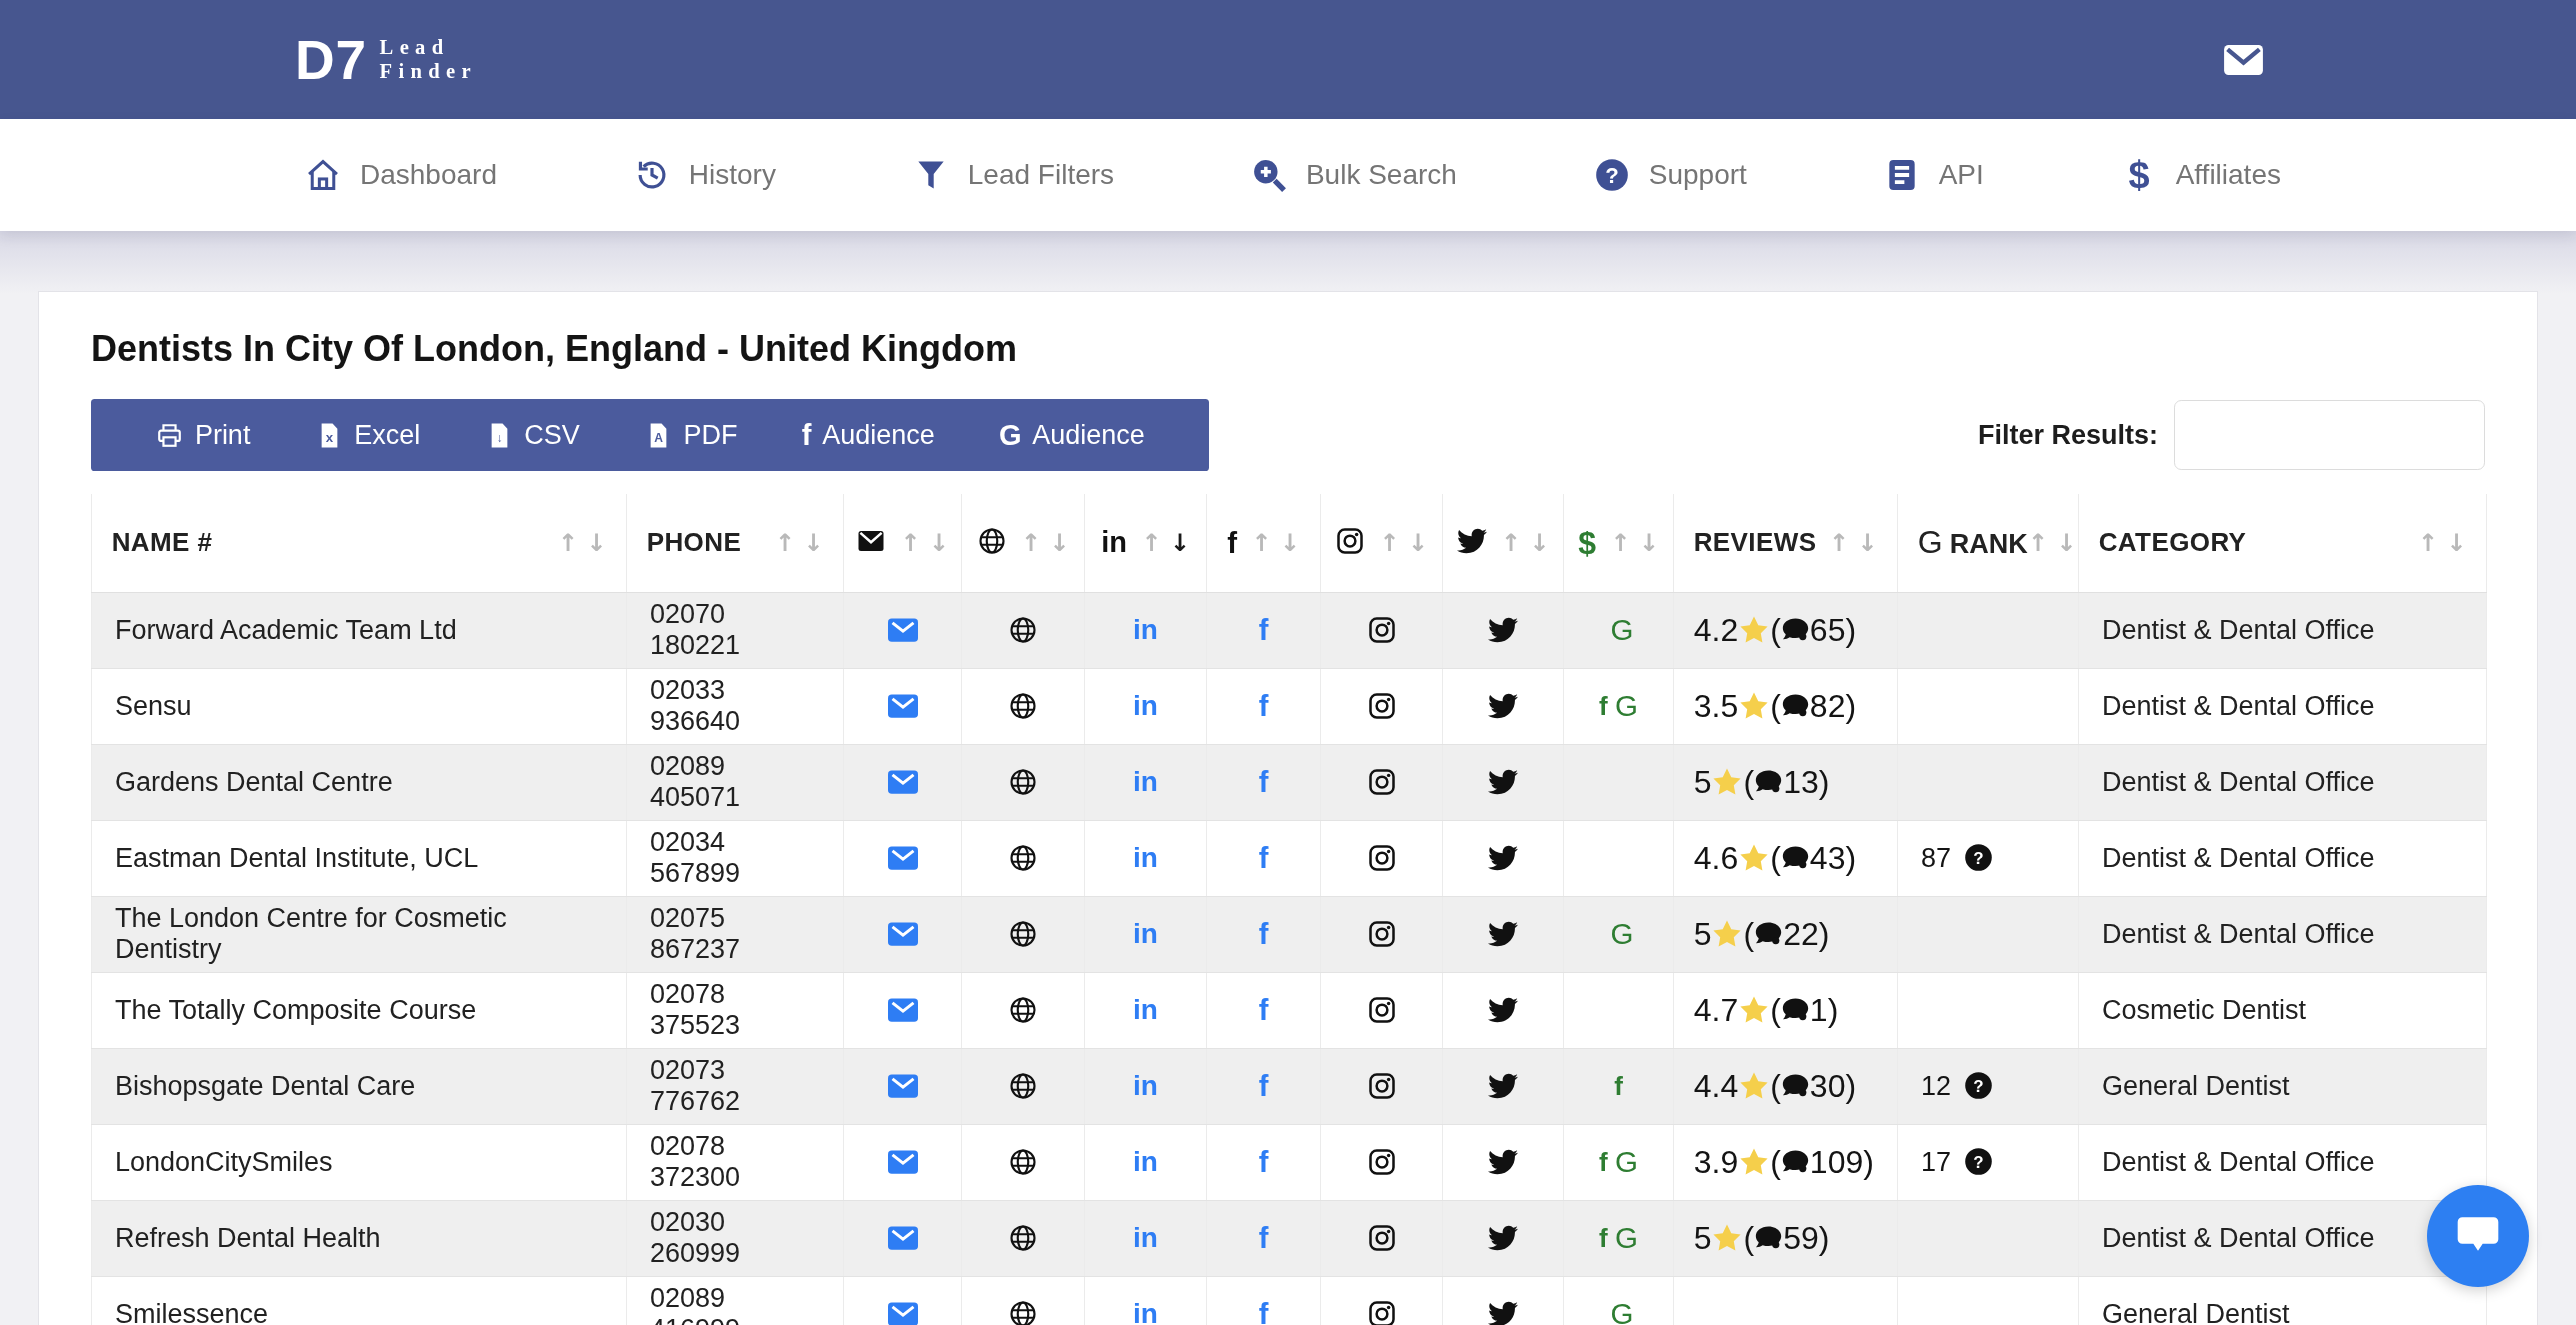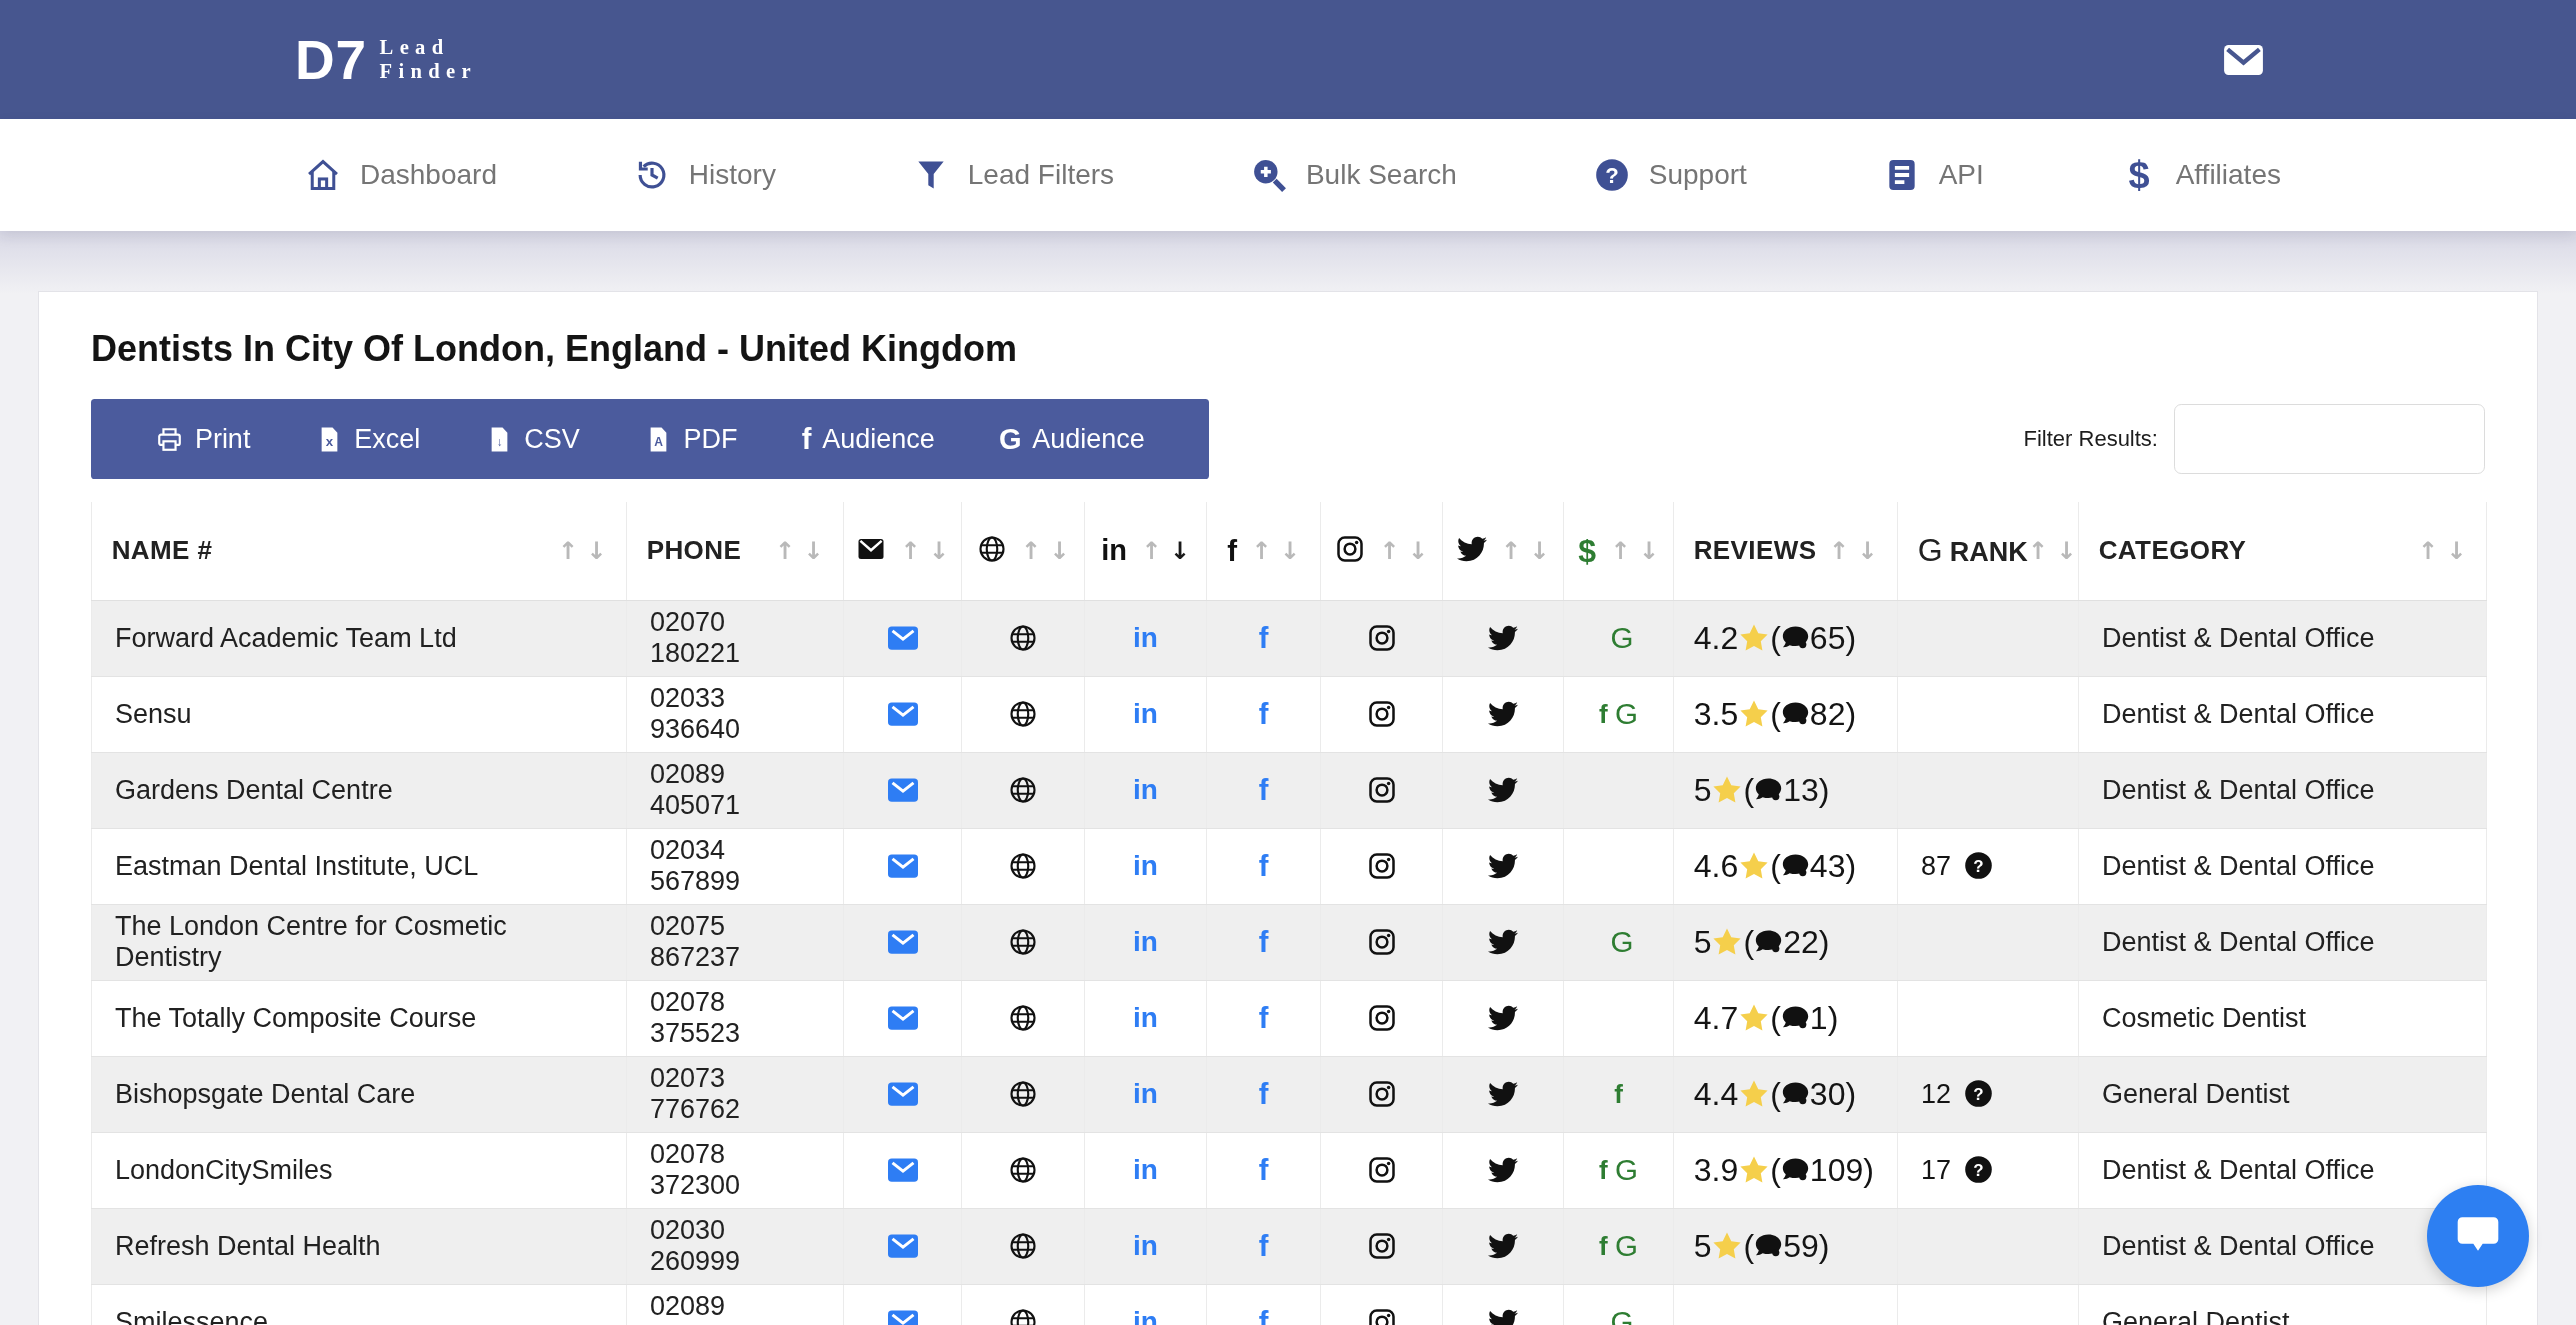--- a/index.html
+++ b/index.html
@@ -46,29 +46,29 @@
     background: linear-gradient(#d9d9e6 0px, #f1f1f4 63px, #f1f1f4 100%);
     padding-top: 60px;
   }
   .card {
     margin: 0 38px; background: #fff; border: 0.9px solid #e3e3e8;
     min-height: 1118px; padding: 36px 52px 0 52px;
   }
   .page-title { font-size: 36px; font-weight: bold; color: #141414; margin-bottom: 29px; }
   .tool-row { display: flex; align-items: center; margin-bottom: 23px; }
   .toolbar {
-    background: #4b5b9d; border-radius: 3.6px; height: 80px;
+    background: #4b5b9d; border-radius: 3.6px; height: 72px;
     display: flex; align-items: center; width: 1118px;
     justify-content: space-evenly;
   }
   .tbtn { display: flex; align-items: center; gap: 10.7px; color: #fff; cursor: pointer; font-size: 27px; }
   .tbtn .ticon { width: 29px; height: 29px; }
   .tbtn .ticon-txt { font-size: 29px; font-weight: bold; }
   .filterbox { margin-left: auto; display: flex; align-items: center; gap: 16px; }
-  .filter-label { font-size: 22px; color: #1d1d1d; }
+  .filter-label { font-size: 27px; color: #1d1d1d; font-weight: bold; }
   .filter-input {
     width: 311px; height: 70px; border: 0.9px solid #dcdcdc; border-radius: 7.2px;
     font-size: 27px; padding: 0 18px; outline: none; background: #fff;
   }
   
   table { border-collapse: collapse; table-layout: fixed; width: 2394px; }
   td, th { border-right: 0.9px solid #ebebeb; border-left: 0.9px solid #ebebeb; }
   thead th { height: 98px; background: #fff; border-bottom: 0.9px solid #e0e0e0; font-weight: bold; }
   tbody td { height: 76px; border-bottom: 0.9px solid #e3e3e3; }
   tbody tr:nth-child(odd) td { background: #efefef; }

